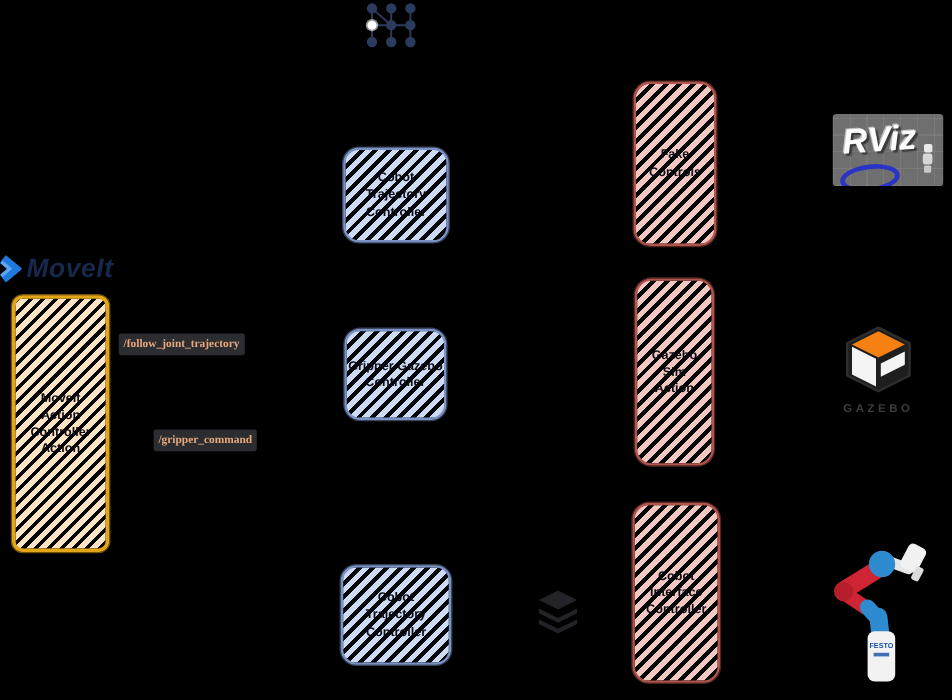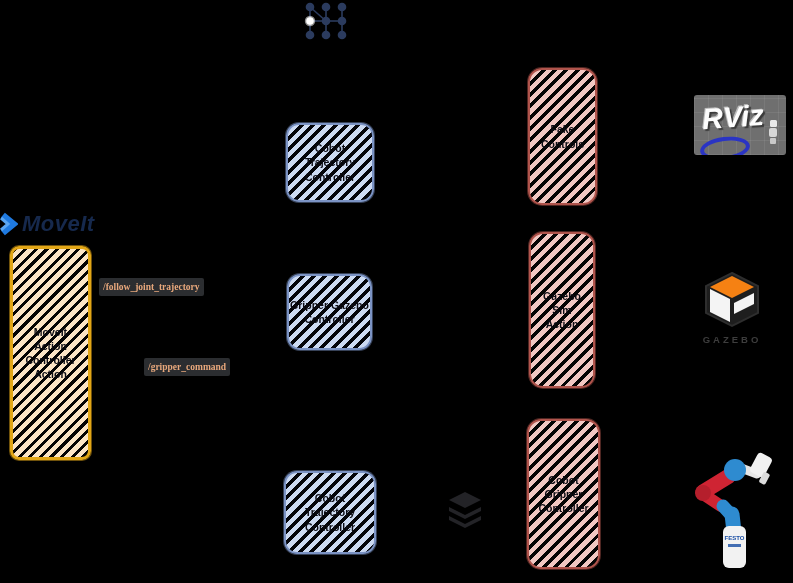--- a/index.html
+++ b/index.html
@@ -87,21 +87,21 @@
   </div>
 
   <div class="box orange" style="left:10px;top:246px;width:75px;height:208px;">
     <span>MoveIt</span>
     <span>Action</span>
     <span>Controller</span>
     <span>Action</span>
   </div>
 
   <div class="topic" style="left:99px;top:278px;">/follow_joint_trajectory</div>
-  <div class="topic" style="left:144px;top:358px;">/gripper_command</div>
+  <div class="topic" style="left:128px;top:358px;">/gripper_command</div>
 
   <div class="box blue" style="left:286px;top:123px;width:84px;height:75px;">
     <span>Cobot</span>
     <span>Trajectory</span>
     <span>Controller</span>
   </div>
 
   <div class="box blue" style="left:287px;top:274px;width:81px;height:72px;">
     <span>Gripper Gazebo</span>
     <span>Controller</span>
@@ -127,21 +127,21 @@
   </div>
 
   <div class="box red" style="left:529px;top:232px;width:62px;height:152px;">
     <span>Gazebo</span>
     <span>Sim</span>
     <span>Action</span>
   </div>
 
   <div class="box red" style="left:527px;top:419px;width:69px;height:146px;">
     <span>Cobot</span>
-    <span>Gripper</span>
+    <span>Interface</span>
     <span>Controller</span>
   </div>
 
   <div class="rviz">
     <div class="grid"></div>
     <span class="word">RViz</span>
     <div class="ring"></div>
     <svg class="bot" width="14" height="26" viewBox="0 0 14 26">
       <rect x="4" y="1" width="7" height="7" rx="1.5" fill="#e9e9e9"></rect>
       <rect x="3" y="9" width="8" height="9" rx="2" fill="#d7d7d7"></rect>

